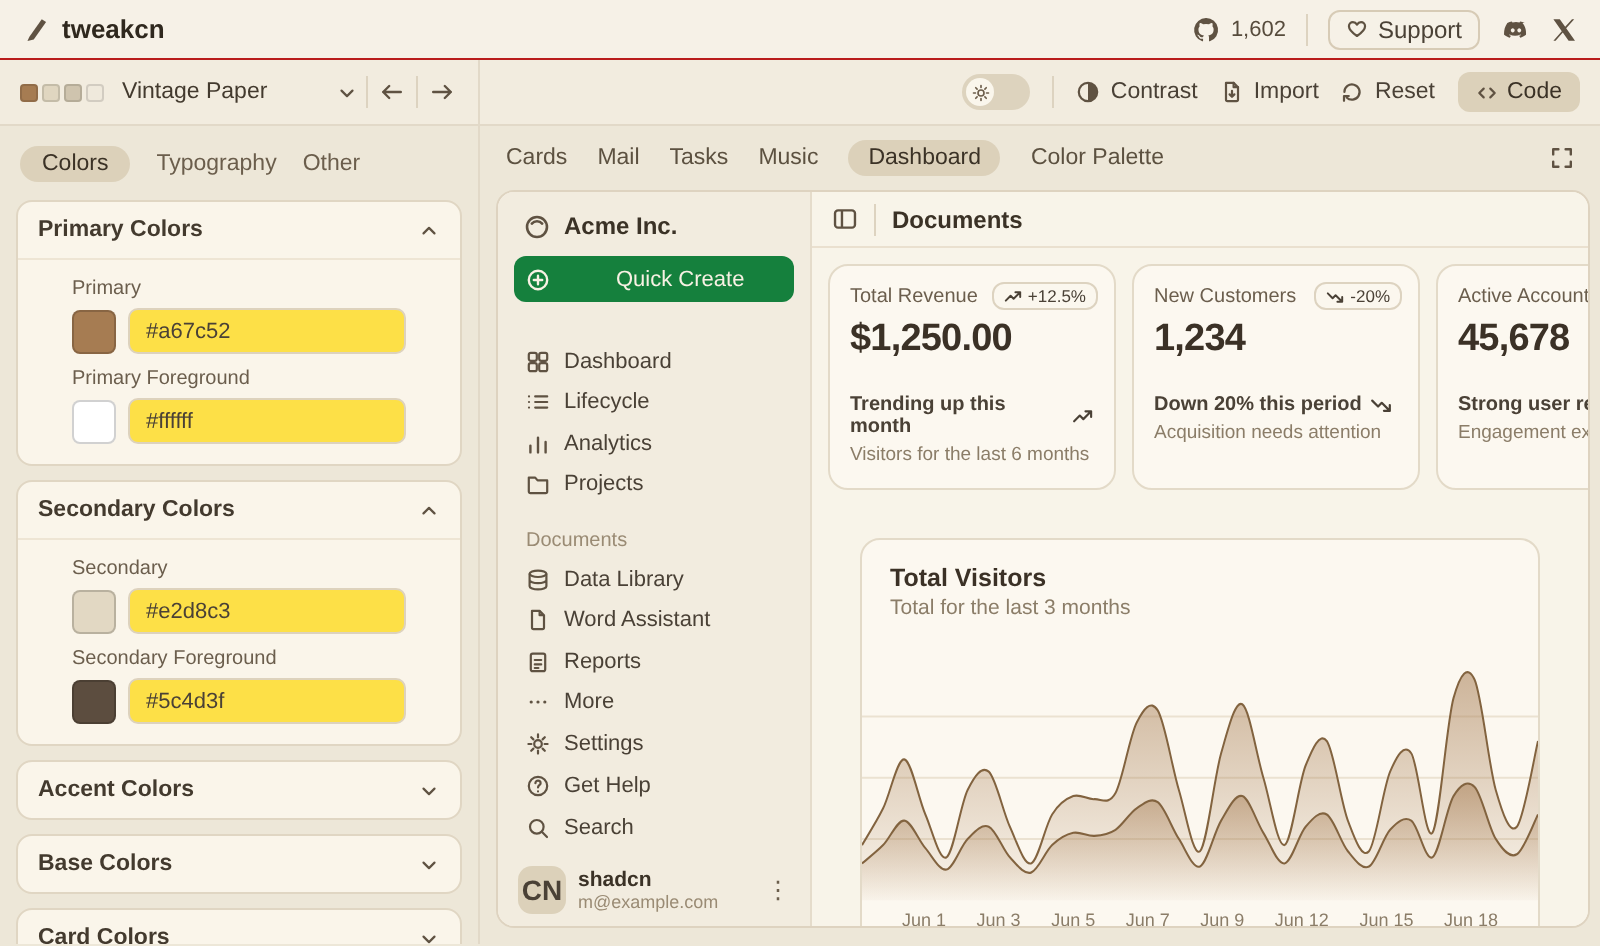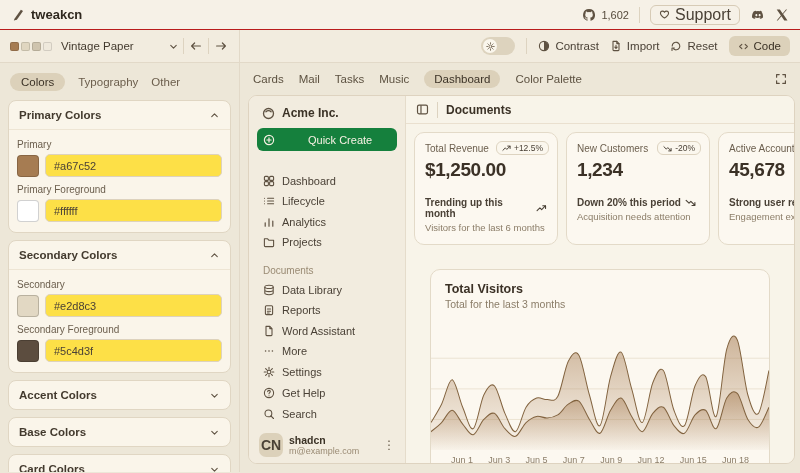--- a/index.html
+++ b/index.html
@@ -9,21 +9,21 @@
   .ic { display:inline-flex; align-items:center; justify-content:center; flex:none; color:#5f5242; }
   .vdiv { width:1px; height:16px; background:#ddd3c0; flex:none; }
 
   
   .top-header { height:30px; background:#f6f1e7; border-bottom:1px solid #b91c1c;
     display:flex; align-items:center; padding:0 12px; }
   .logo { display:flex; align-items:center; gap:6px; font-weight:bold; font-size:13px; color:#2f281e; }
   .th-right { margin-left:auto; display:flex; align-items:center; gap:10px; }
   .gh-group { display:flex; align-items:center; gap:5px; font-size:11px; color:#564b3c; }
   .support-btn { display:flex; align-items:center; gap:5px; height:20px; padding:0 8px;
-    border:1px solid #d7cbb6; border-radius:6px; background:transparent; font-size:16px; color:#4a4136;
+    border:1px solid #d7cbb6; border-radius:6px; background:transparent; font-size:12px; color:#4a4136;
     font-family:inherit; cursor:pointer; }
 
   
   .toolbar { height:33px; background:#f2ecdf; border-bottom:1px solid #e2d9c8; display:flex; align-items:stretch; }
   .theme-box { width:240px; flex:none; display:flex; align-items:center; gap:4px; padding:0 10px;
     border-right:1px solid #e2d9c8; }
   .swatches { display:flex; gap:2px; }
   .sw { width:9px; height:9px; border-radius:2px; border:1px solid rgba(0,0,0,.12); }
   .theme-name { font-size:11.5px; margin-left:5px; color:#433a2e; }
   .theme-box .spacer { flex:1; }
@@ -40,21 +40,21 @@
   
   .content { display:flex; height:409px; }
   .editor-panel { width:240px; flex:none; background:#ede7d8; border-right:1px solid #e2d9c8;
     padding:8px; overflow:hidden; }
   .editor-tabs { display:flex; align-items:center; gap:13px; margin:2px 0 9px 2px; }
   .etab { font-size:11.5px; color:#6b5e4c; background:none; border:none; cursor:pointer; font-family:inherit; padding:3px 0; }
   .etab.active { background:#dcd1ba; color:#3b3226; border-radius:999px; padding:3px 11px; }
   .sec-card { background:#faf5ea; border:1px solid #e0d6c3; border-radius:8px; margin-bottom:7px; }
   .sec-head { display:flex; align-items:center; justify-content:space-between; padding:8px 10px; cursor:pointer; }
   .sec-title { font-size:11.5px; font-weight:bold; color:#433a2e; }
-  .sec-body { padding:2px 8px 10px; border-top:1px solid #eee5d4; }
+  .sec-body { padding:2px 27px 10px; border-top:1px solid #eee5d4; }
   .f-label { font-size:10px; color:#6b5e4d; margin:7px 0 4px; }
   .f-row { display:flex; gap:6px; align-items:center; }
   .f-sw { width:22px; height:22px; border-radius:4px; border:1px solid rgba(0,0,0,.18); cursor:pointer; flex:none; }
   .f-input { flex:1; height:23px; background:#fde047; border:1px solid #ddd2bd; border-radius:5px;
     font-size:11px; color:#4a4136; padding:0 8px; font-family:inherit; min-width:0; }
 
   
   .preview-panel { flex:1; display:flex; flex-direction:column; background:#ede7d8; min-width:0; }
   .preview-tabs { height:32px; display:flex; align-items:center; gap:15px; padding:0 13px; flex:none; }
   .ptab { font-size:11.5px; color:#5c5140; background:none; border:none; cursor:pointer; font-family:inherit; padding:3px 0; }
@@ -391,35 +391,35 @@
           <span class="ic">
             <svg width="12" height="12" viewBox="0 0 12 12" fill="none" stroke="currentColor" stroke-width="1.1">
                 <ellipse cx="6" cy="2.9" rx="4.2" ry="1.6"></ellipse>
                 <path d="M1.8 2.9v6.2c0 .9 1.9 1.6 4.2 1.6s4.2-.7 4.2-1.6V2.9M1.8 6c0 .9 1.9 1.6 4.2 1.6S10.2 6.9 10.2 6"></path>
               </svg>
           </span>
           <span>Data Library</span>
         </div>
         <div class="nav-item">
           <span class="ic">
+            <svg width="12" height="12" viewBox="0 0 12 12" fill="none" stroke="currentColor" stroke-width="1.1" stroke-linejoin="round">
+                <path d="M3 1.4h3.8L9 3.6v6.2a.8.8 0 0 1-.8.8H3.8a.8.8 0 0 1-.8-.8z"></path>
+                <path d="M6.8 1.4v2.2H9"></path>
+              </svg>
+          </span>
+          <span>Word Assistant</span>
+        </div>
+        <div class="nav-item">
+          <span class="ic">
             <svg width="12" height="12" viewBox="0 0 12 12" fill="none" stroke="currentColor" stroke-width="1.1" stroke-linecap="round" stroke-linejoin="round">
                 <rect x="2.4" y="1.8" width="7.2" height="8.8" rx="1"></rect>
                 <path d="M4.4 5h3.2M4.4 7.2h3.2M4.4 9h1.8"></path>
               </svg>
           </span>
           <span>Reports</span>
-        </div>
-        <div class="nav-item">
-          <span class="ic">
-            <svg width="12" height="12" viewBox="0 0 12 12" fill="none" stroke="currentColor" stroke-width="1.1" stroke-linejoin="round">
-                <path d="M3 1.4h3.8L9 3.6v6.2a.8.8 0 0 1-.8.8H3.8a.8.8 0 0 1-.8-.8z"></path>
-                <path d="M6.8 1.4v2.2H9"></path>
-              </svg>
-          </span>
-          <span>Word Assistant</span>
         </div>
         <div class="nav-item">
           <span class="ic">
             <svg width="12" height="12" viewBox="0 0 12 12" fill="currentColor">
                 <circle cx="2.6" cy="6" r=".8"></circle>
                 <circle cx="6" cy="6" r=".8"></circle>
                 <circle cx="9.4" cy="6" r=".8"></circle>
               </svg>
           </span>
           <span>More</span>

